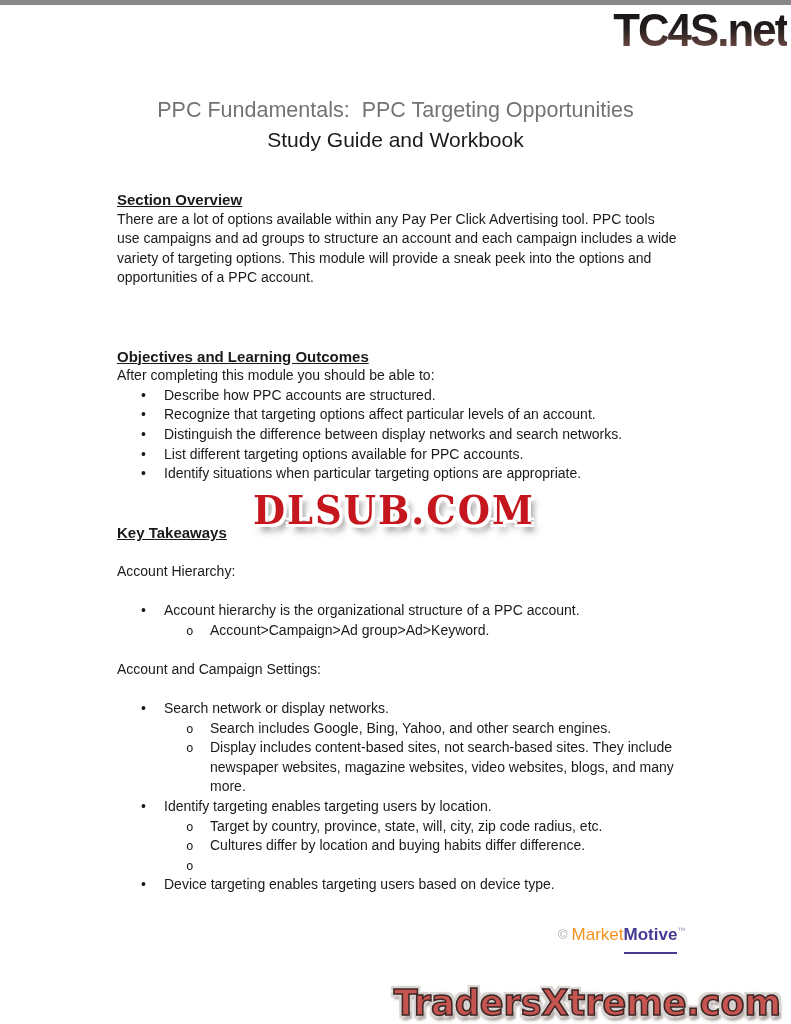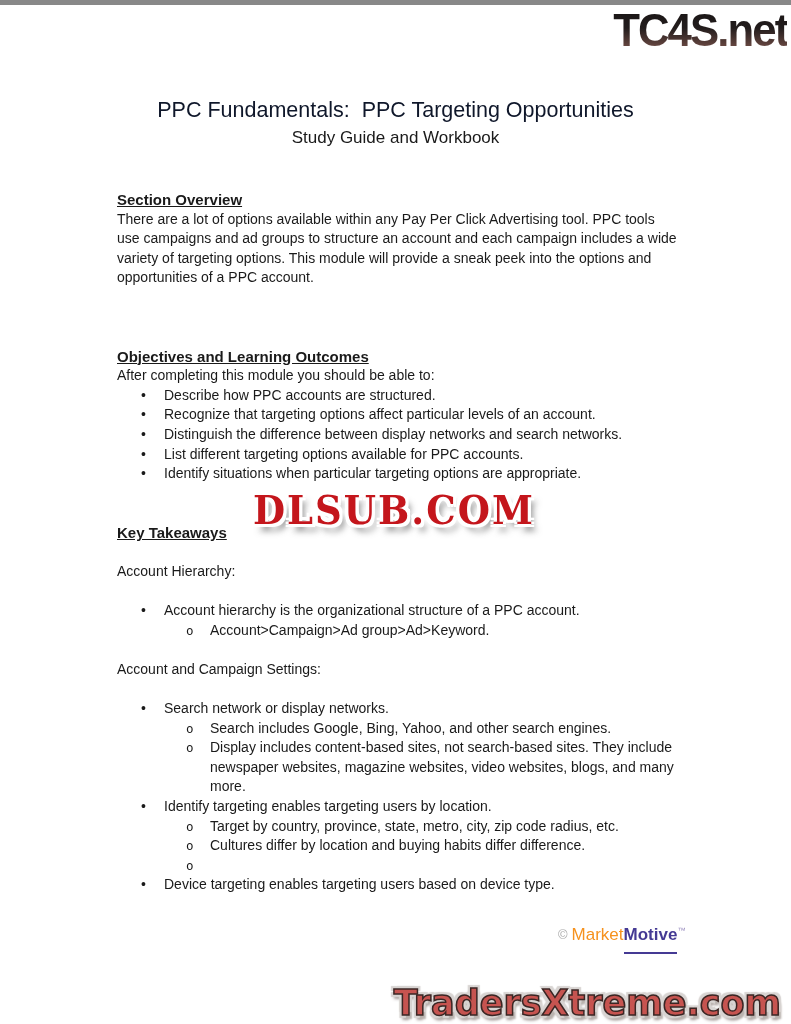--- a/index.html
+++ b/index.html
@@ -30,27 +30,27 @@
     background-clip: text;
     color: transparent;
     line-height: 1.1;
   }
 
   
   .doc-header { padding-top: 92px; text-align: center; }
   .doc-title {
     font-size: 21.5px;
     font-weight: normal;
-    color: #0f172a;
+    color: #737373;
     white-space: pre-wrap;
     margin: 0;
     line-height: 1.25;
   }
   .doc-subtitle {
-    font-size: 17px;
+    font-size: 21px;
     margin: 4px 0 0 0;
     font-weight: normal;
   }
 
   
   .content {
     position: absolute;
     left: 117px;
     top: 185px;
     width: 560px;
@@ -210,21 +210,21 @@
     <div class="bullet-row b2">
       <span class="marker">o</span>
       <span class="btext">Display includes content-based sites, not search-based sites. They include newspaper websites, magazine websites, video websites, blogs, and many more.</span>
     </div>
     <div class="bullet-row b1">
       <span class="marker">•</span>
       <span class="btext">Identify targeting enables targeting users by location.</span>
     </div>
     <div class="bullet-row b2">
       <span class="marker">o</span>
-      <span class="btext">Target by country, province, state, metro, city, zip code radius, etc.</span>
+      <span class="btext">Target by country, province, state, will, city, zip code radius, etc.</span>
     </div>
     <div class="bullet-row b2">
       <span class="marker">o</span>
       <span class="btext">Cultures differ by location and buying habits differ difference.</span>
     </div>
     <div class="bullet-row b2">
       <span class="marker">o</span>
     </div>
     <div class="bullet-row b1">
       <span class="marker">•</span>

